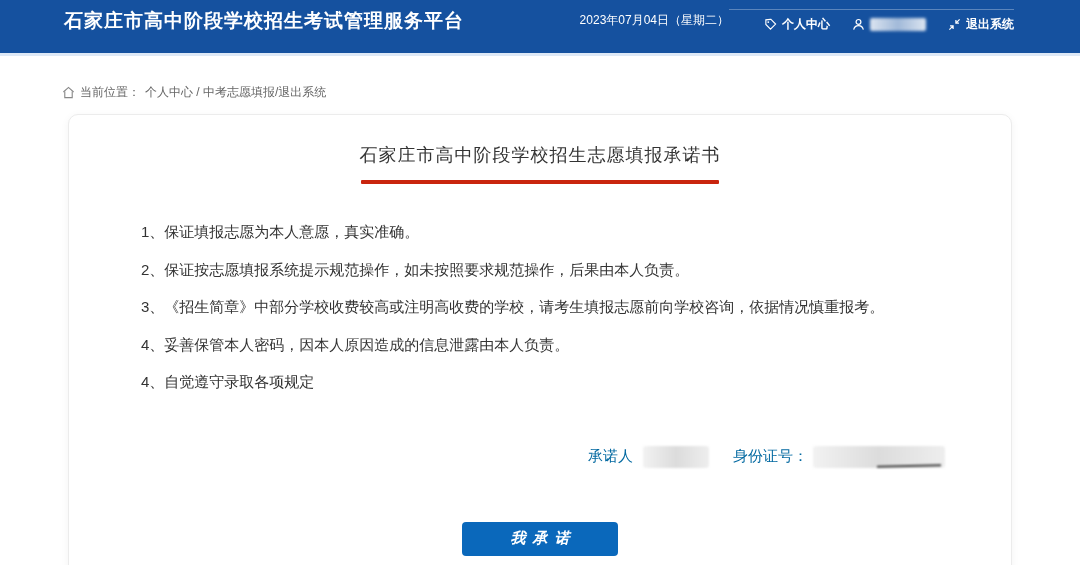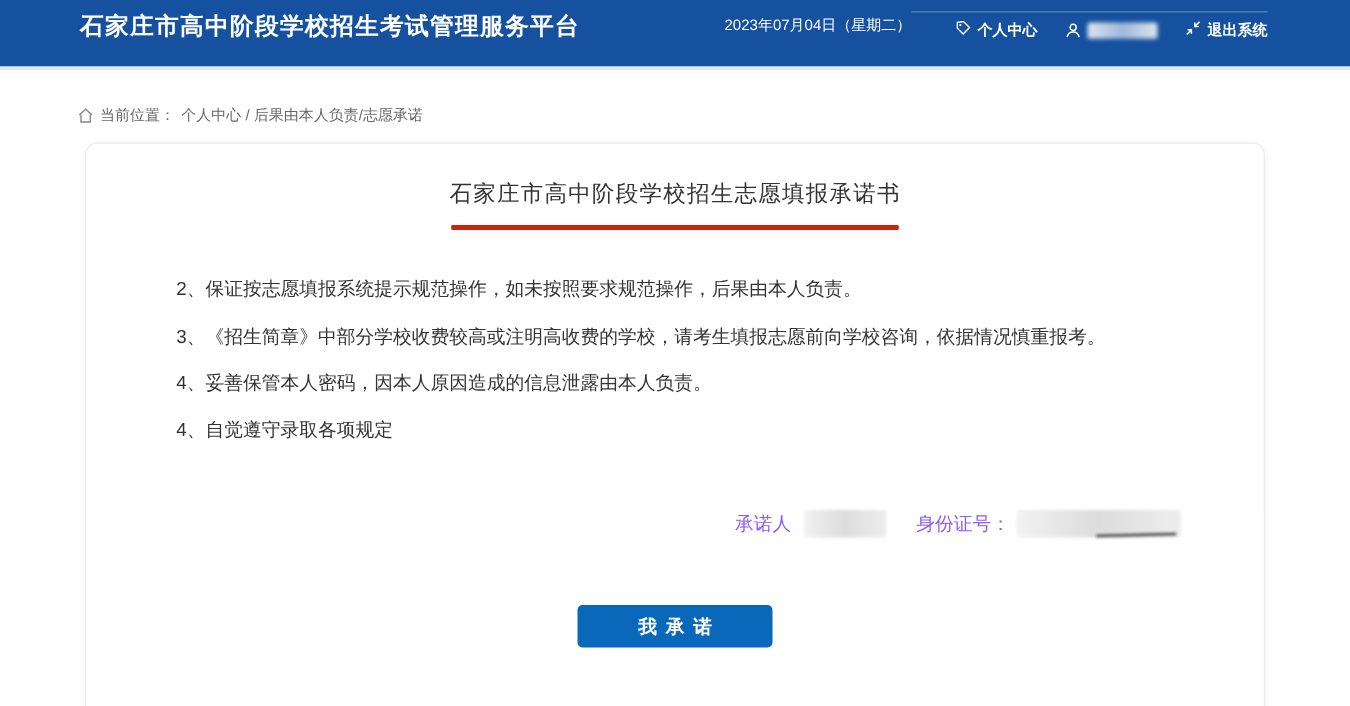--- a/index.html
+++ b/index.html
@@ -41,20 +41,21 @@
     gap: 22px;
     font-size: 12px;
     font-weight: bold;
     border-top: 1px solid rgba(255,255,255,0.30);
     padding-top: 6px;
     min-width: 285px;
     justify-content: flex-end;
   }
   .nav-item {
     display: flex;
+    align-items: center;
     gap: 5px;
     cursor: pointer;
     white-space: nowrap;
     font-family: Liberation Mono, monospace;
   }
   .nav-item svg { display: block; }
   .redact {
     background: linear-gradient(90deg, #f2f2f2, #dcdcdc, #eeeeee);
     border-radius: 3px;
     filter: blur(1.2px);
@@ -114,21 +115,21 @@
   }
 
   
   .signature-row {
     margin-top: 55px;
     display: flex;
     align-items: center;
     justify-content: flex-end;
     padding-right: 66px;
     font-size: 15px;
-    color: #8b5cf6;
+    color: #0369a1;
   }
   .redact-name {
     width: 66px; height: 22px;
     margin-left: 10px;
   }
   .sig-id-label { margin-left: 24px; }
   .redact-id {
     width: 132px; height: 22px;
     margin-left: 5px;
     position: relative;
@@ -152,20 +153,21 @@
     border: none;
     border-radius: 4px;
     background: #0a68bb;
     color: #ffffff;
     font-family: inherit;
     font-size: 15px;
     font-weight: bold;
     letter-spacing: 7px;
     text-indent: 7px;
     cursor: pointer;
+    font-style: italic;
   }
 </style>
 </head>
 <body>
 
 <div class="header">
   <div class="header-title">石家庄市高中阶段学校招生考试管理服务平台</div>
 
   <div class="header-right">
     <div class="header-date">2023年07月04日（星期二）</div>
@@ -205,28 +207,29 @@
 </div>
 
 <div class="breadcrumb">
   <span>
     <svg width="13" height="13" viewBox="0 0 14 14" fill="none" stroke="#888888" stroke-width="1.2">
       <path d="M1.5 6.5 L7 1.5 L12.5 6.5"></path>
       <path d="M3 6 L3 12.5 L11 12.5 L11 6"></path>
     </svg>
   </span>
   <span>当前位置：</span>
-  <span>个人中心 / 后果由本人负责/志愿承诺</span>
+  <span>个人中心 / 中考志愿填报/退出系统</span>
 </div>
 
 <div class="card">
   <div class="card-title">石家庄市高中阶段学校招生志愿填报承诺书</div>
   <div class="title-underline"></div>
 
   <ul class="pledge-list">
+    <li>1、保证填报志愿为本人意愿，真实准确。</li>
     <li>2、保证按志愿填报系统提示规范操作，如未按照要求规范操作，后果由本人负责。</li>
     <li>3、《招生简章》中部分学校收费较高或注明高收费的学校，请考生填报志愿前向学校咨询，依据情况慎重报考。</li>
     <li>4、妥善保管本人密码，因本人原因造成的信息泄露由本人负责。</li>
     <li>4、自觉遵守录取各项规定</li>
   </ul>
 
   <div class="signature-row">
     <span>承诺人</span>
     <span class="redact redact-name"></span>
     <span class="sig-id-label">身份证号：</span>

